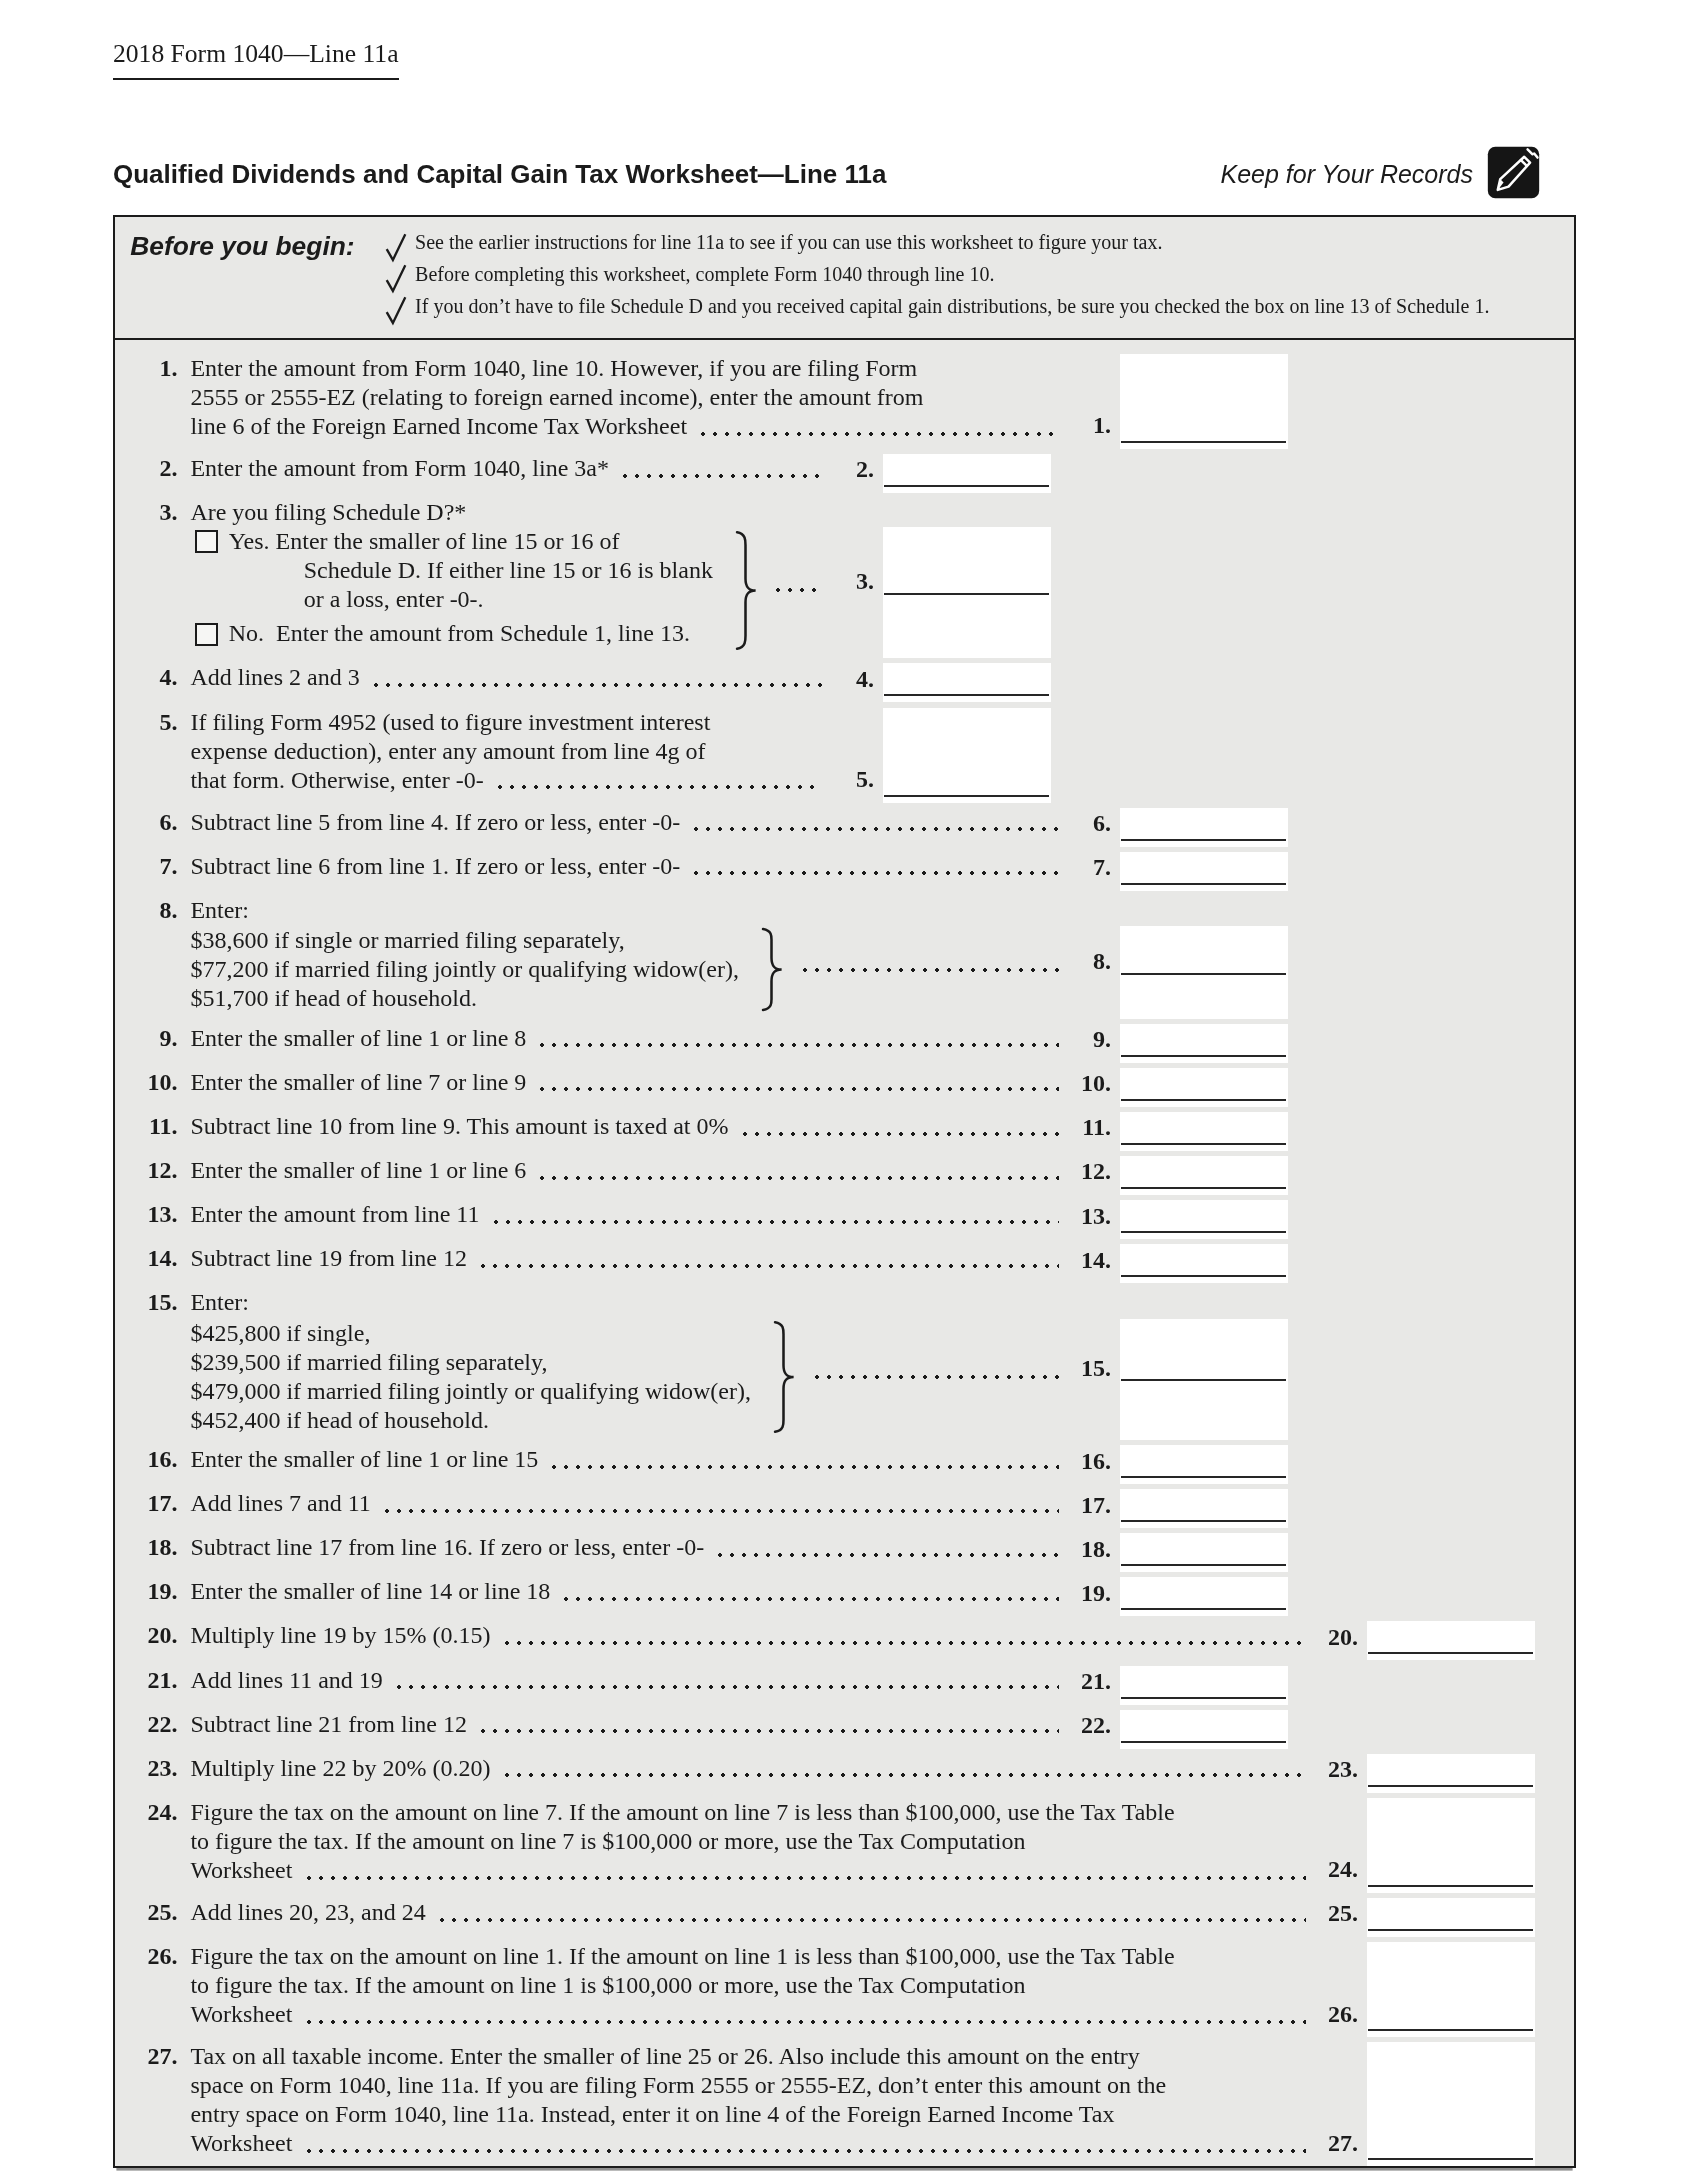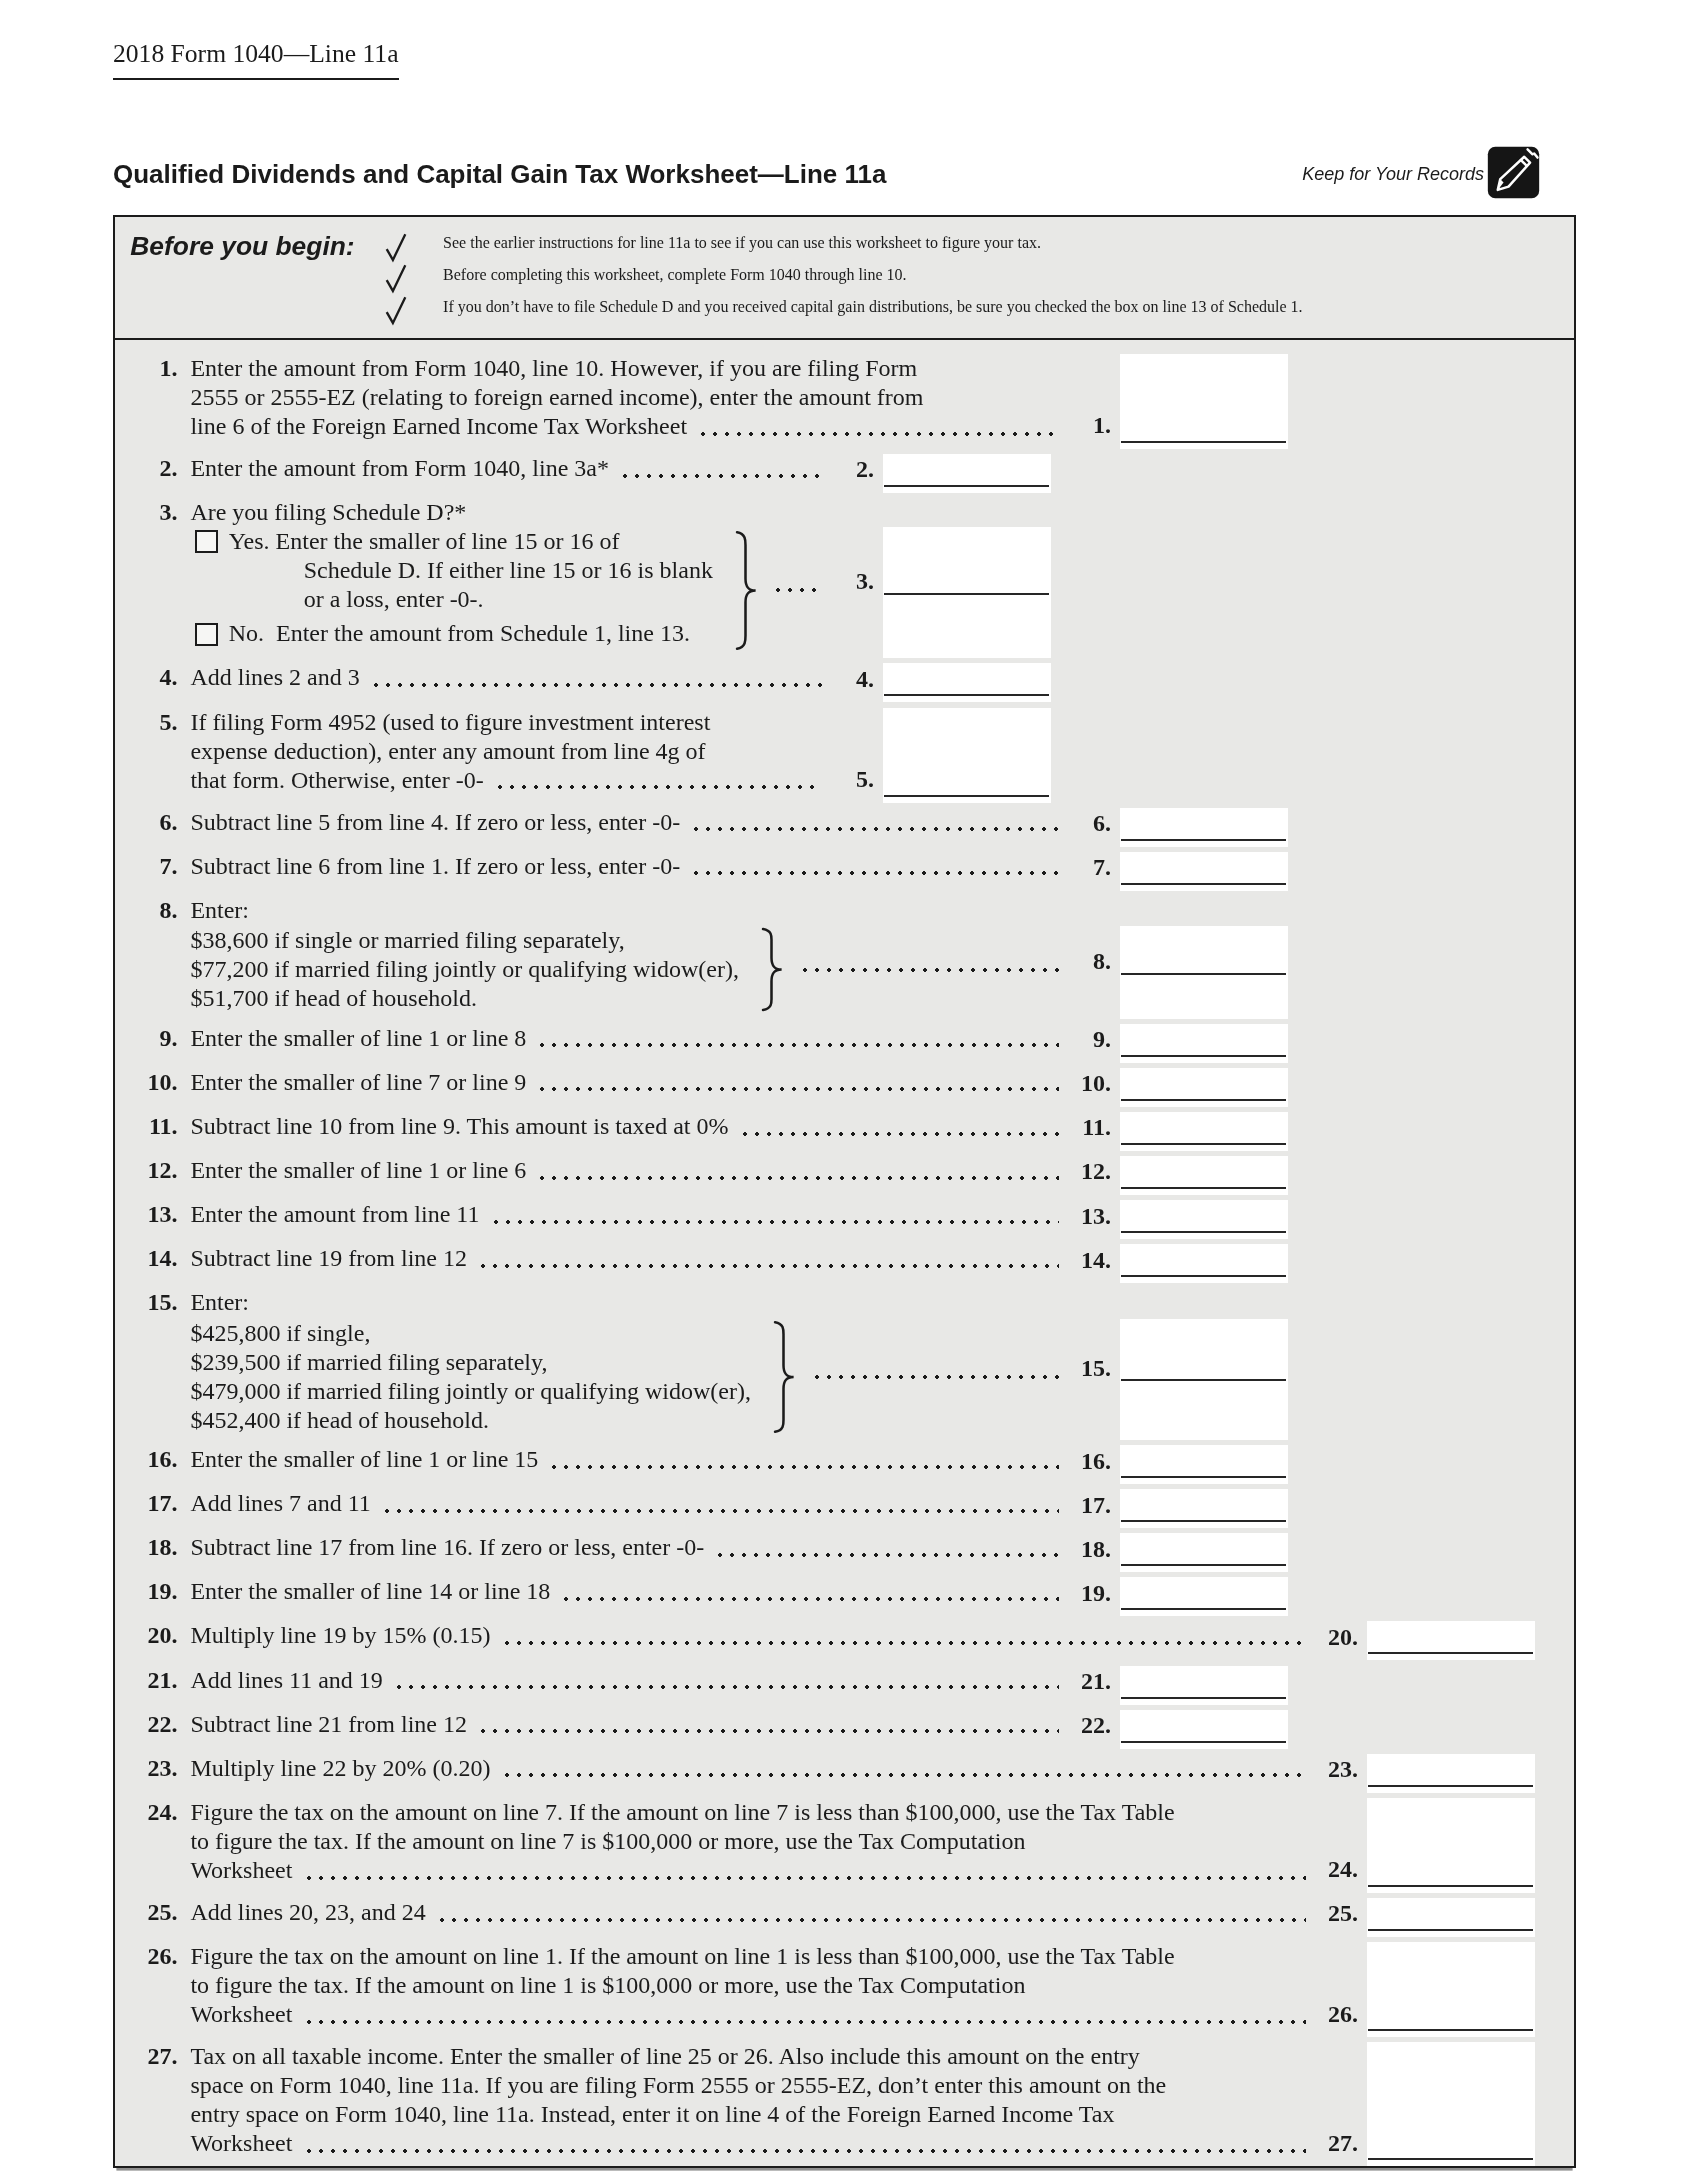--- a/index.html
+++ b/index.html
@@ -7,30 +7,30 @@
        font-family:"Liberation Serif",serif;-webkit-font-smoothing:antialiased;}
   .page{width:1463px;margin-left:113px;padding-top:39px;}
 
   
   .doc-header{font-size:25.6px;}
   .doc-header span{border-bottom:2.1px solid #1b1b1b;padding-bottom:10px;}
 
   
   .title-row{display:flex;align-items:center;margin-top:77px;margin-bottom:12px;}
   .title{font-family:"Liberation Sans",sans-serif;font-weight:700;font-size:26px;}
-  .keep{margin-left:auto;font-family:"Liberation Sans",sans-serif;font-style:italic;font-size:18px;margin-right:3px;}
+  .keep{margin-left:auto;font-family:"Liberation Sans",sans-serif;font-style:italic;font-size:25px;margin-right:14px;}
   .pencil{flex:0 0 auto;margin-right:36px;}
 
   
   .ws{border:2.1px solid #1b1b1b;background:#e8e8e6;box-shadow:0 6px 0 -3.4px #8f8f8f;}
 
   .before{display:flex;padding:12px 19px 13.6px 15.3px;border-bottom:2.1px solid #1b1b1b;justify-content:center;}
   .blabel{flex:0 0 254px;font-family:"Liberation Sans",sans-serif;font-style:italic;font-weight:700;font-size:26.4px;padding-top:1.7px;}
   .bitems{flex:1;}
-  .bitem{display:flex;font-size:16px;line-height:27px;margin-bottom:0.9px;gap:28px;}
+  .bitem{display:flex;font-size:20px;line-height:27px;margin-bottom:0.9px;}
   .bitem svg{flex:0 0 24px;margin:0 6.8px 0 0;position:relative;top:2.6px;}
   .btext{flex:1;}
 
   .rowsWrap{padding:8.5px 0 0 13.6px;}
   .row{display:flex;align-items:flex-start;padding:5.1px 0;}
   .num{flex:0 0 49px;text-align:right;font-weight:700;font-size:24px;line-height:29px;}
   .main{flex:1 1 auto;min-width:0;margin-left:12.8px;font-size:24px;line-height:29px;}
   .tl{white-space:nowrap;}
   .lastline{display:flex;align-items:flex-end;}
   .lastline .t{white-space:nowrap;}

